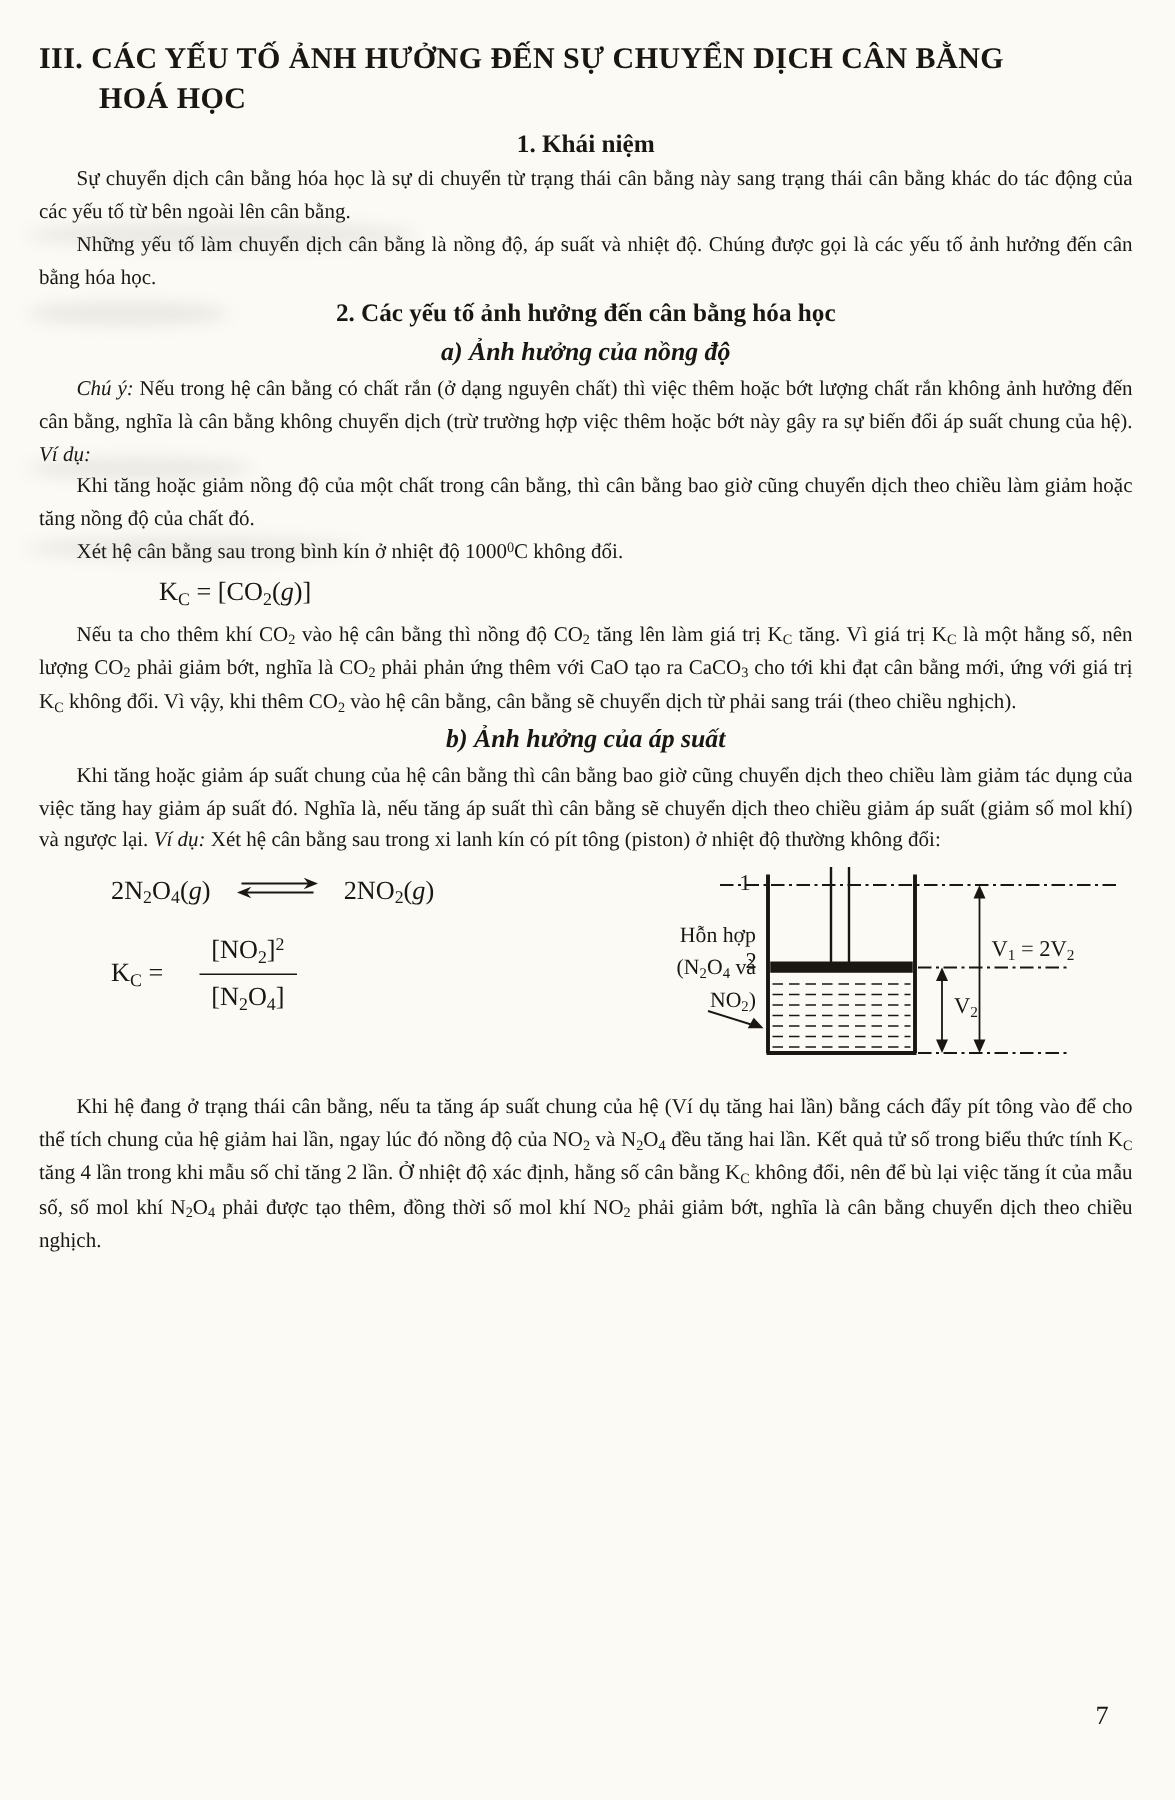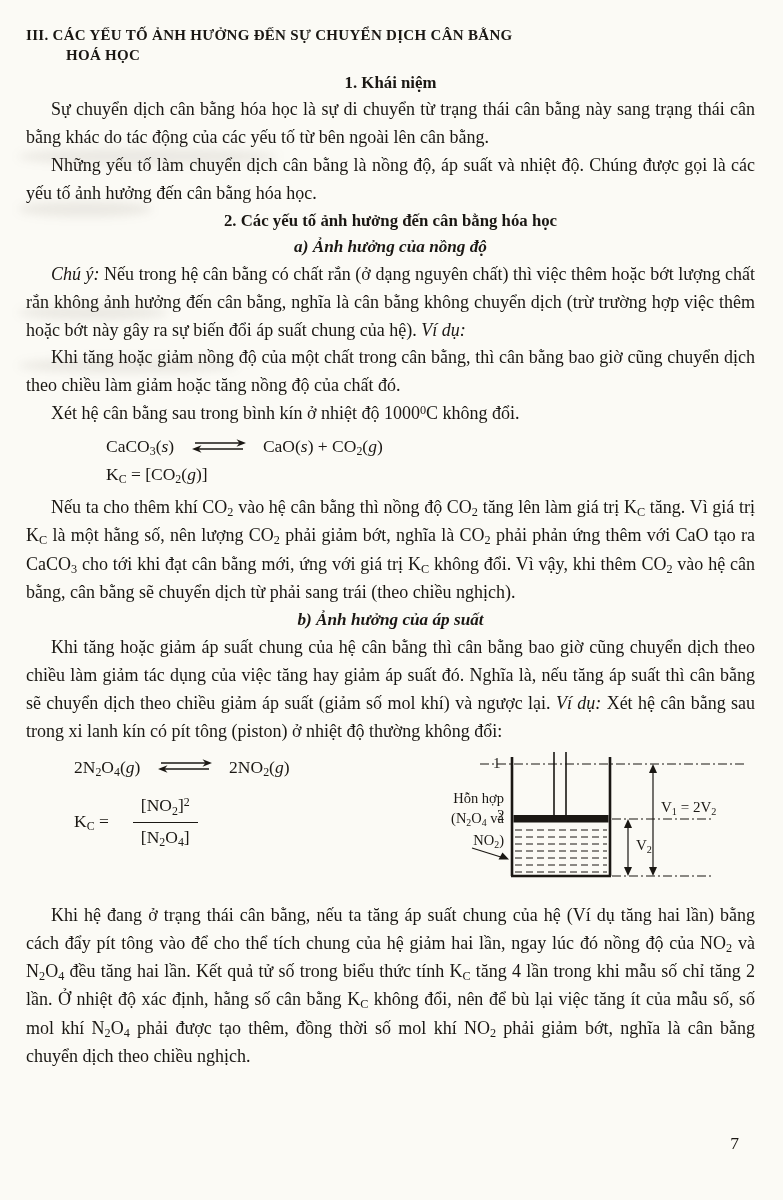--- a/index.html
+++ b/index.html
@@ -6,28 +6,28 @@
   html, body { width:783px; height:1200px; }
   body {
     font-family:"Liberation Serif","DejaVu Serif",serif;
     background:#fbfaf5;
     color:#1a1713;
     position:relative;
     overflow:hidden;
   }
   .page { position:absolute; inset:0; padding:26px 28px 0 26px; }
 
-  .title { font-size:15px; font-weight:700; line-height:1.33; letter-spacing:.3px; margin-bottom:4px; }
+  .title { font-size:20px; font-weight:700; line-height:1.33; letter-spacing:.3px; margin-bottom:4px; }
   .title span { display:block; }
   .title .t2 { margin-left:40px; }
 
   .h  { font-size:16.8px; font-weight:700; line-height:1.55;text-align:center; }
   .hi { font-style:italic; font-size:17.2px; }
 
-  .para { font-size:18px; line-height:1.555; text-align:justify; text-indent:25px; }
+  .para { font-size:14px; line-height:1.555; text-align:justify; text-indent:25px; }
 
   sub { font-size:68%; vertical-align:-0.28em; }
   sup { font-size:68%; vertical-align:0.45em; }
 
   .equation { font-size:17.5px; line-height:1.35; margin:7px 0 3px 80px; white-space:nowrap; }
   .equation.eq2 { margin:3px 0 6px 80px; }
   .eqarrow { display:inline-block; margin:0 13px; vertical-align:middle; }
 
   .eqfig-row { display:flex; align-items:flex-start; margin-top:4px; }
   .eq-col { flex:1 1 auto; padding-top:2px; }
@@ -73,34 +73,20 @@
   <p class="para">Sự chuyển dịch cân bằng hóa học là sự di chuyển từ trạng thái cân bằng này sang trạng thái cân bằng khác do tác động của các yếu tố từ bên ngoài lên cân bằng.</p>
   <p class="para">Những yếu tố làm chuyển dịch cân bằng là nồng độ, áp suất và nhiệt độ. Chúng được gọi là các yếu tố ảnh hưởng đến cân bằng hóa học.</p>
 
   <h3 class="h">2. Các yếu tố ảnh hưởng đến cân bằng hóa học</h3>
   <h3 class="h hi">a) Ảnh hưởng của nồng độ</h3>
 
   <p class="para"><i>Chú ý:</i> Nếu trong hệ cân bằng có chất rắn (ở dạng nguyên chất) thì việc thêm hoặc bớt lượng chất rắn không ảnh hưởng đến cân bằng, nghĩa là cân bằng không chuyển dịch (trừ trường hợp việc thêm hoặc bớt này gây ra sự biến đổi áp suất chung của hệ). <i>Ví dụ:</i></p>
   <p class="para">Khi tăng hoặc giảm nồng độ của một chất trong cân bằng, thì cân bằng bao giờ cũng chuyển dịch theo chiều làm giảm hoặc tăng nồng độ của chất đó.</p>
   <p class="para">Xét hệ cân bằng sau trong bình kín ở nhiệt độ 1000<sup>0</sup>C không đổi.</p>
 
-  <div class="equation eq1">
-    <span>CaCO<sub>3</sub>(<i>s</i>)</span>
-    <span class="eqarrow">
-      <svg width="54" height="16" viewBox="0 0 54 16">
-        <g stroke="#1a1713" stroke-width="1.4" fill="#1a1713">
-          <line x1="3" y1="5" x2="49" y2="5"></line>
-          <polygon points="54,5 44.5,1.2 47.5,5 44.5,8.8" stroke="none"></polygon>
-          <line x1="51" y1="11" x2="5" y2="11"></line>
-          <polygon points="0,11 9.5,7.2 6.5,11 9.5,14.8" stroke="none"></polygon>
-        </g>
-      </svg>
-    </span>
-    <span>CaO(<i>s</i>)  +  CO<sub>2</sub>(<i>g</i>)</span>
-  </div>
 
   <div class="equation eq2">K<sub>C</sub> = [CO<sub>2</sub>(<i>g</i>)]</div>
 
   <p class="para">Nếu ta cho thêm khí CO<sub>2</sub> vào hệ cân bằng thì nồng độ CO<sub>2</sub> tăng lên làm giá trị K<sub>C</sub> tăng. Vì giá trị K<sub>C</sub> là một hằng số, nên lượng CO<sub>2</sub> phải giảm bớt, nghĩa là CO<sub>2</sub> phải phản ứng thêm với CaO tạo ra CaCO<sub>3</sub> cho tới khi đạt cân bằng mới, ứng với giá trị K<sub>C</sub> không đổi. Vì vậy, khi thêm CO<sub>2</sub> vào hệ cân bằng, cân bằng sẽ chuyển dịch từ phải sang trái (theo chiều nghịch).</p>
 
   <h3 class="h hi">b) Ảnh hưởng của áp suất</h3>
 
   <p class="para">Khi tăng hoặc giảm áp suất chung của hệ cân bằng thì cân bằng bao giờ cũng chuyển dịch theo chiều làm giảm tác dụng của việc tăng hay giảm áp suất đó. Nghĩa là, nếu tăng áp suất thì cân bằng sẽ chuyển dịch theo chiều giảm áp suất (giảm số mol khí) và ngược lại. <i>Ví dụ:</i> Xét hệ cân bằng sau trong xi lanh kín có pít tông (piston) ở nhiệt độ thường không đổi:</p>
 
   <div class="eqfig-row">

